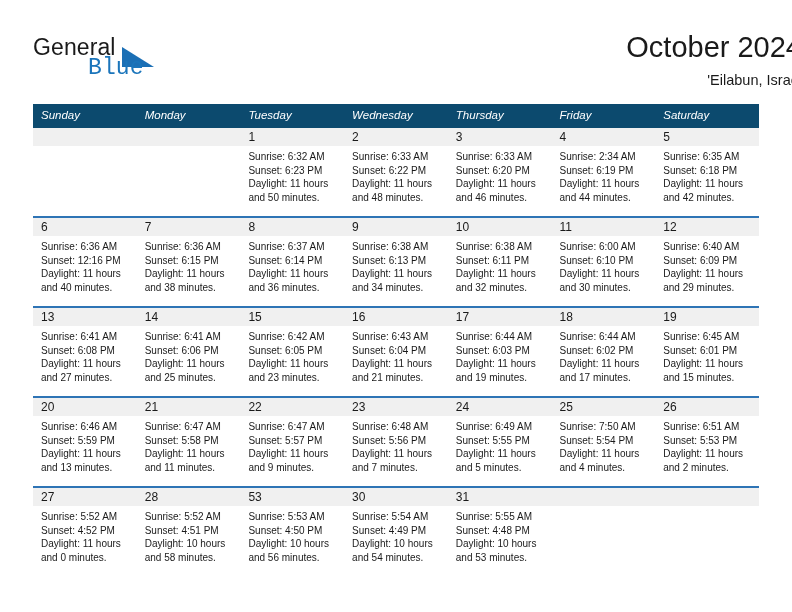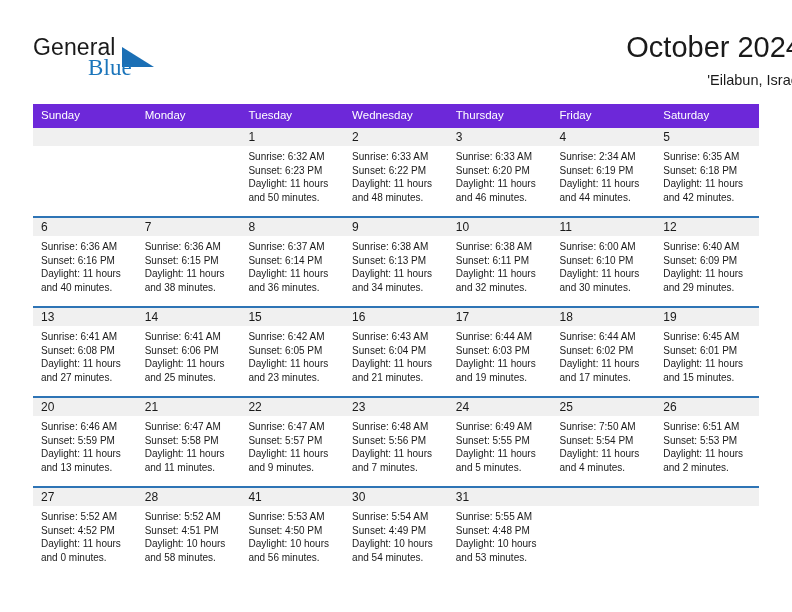--- a/index.html
+++ b/index.html
@@ -48,21 +48,21 @@
     font-family: "Liberation Sans", sans-serif;
   }
   .logo-blue {
     position: absolute;
     left: 55px;
     top: 21px;
     font-size: 23px;
     color: #1b75bb;
     letter-spacing: 0.1px;
     line-height: 26px;
-    font-family: Liberation Serif, serif;
+    font-family: Liberation Mono, monospace;
   }
   .logo-triangle {
     position: absolute;
     left: 89px;
     top: 13px;
     width: 0;
     height: 0;
     border-left: 32px solid #1b6fb5;
     border-top: 20px solid transparent;
   }
@@ -92,28 +92,29 @@
     left: 33px;
     top: 104px;
     width: 726px;
   }
   .cal-table {
     width: 726px;
     border-collapse: collapse;
     table-layout: fixed;
   }
   .cal-table th {
-    background: #6d28d9;
+    background: #0c4a6e;
     color: #ffffff;
     font-size: 11.5px;
     font-weight: normal;
     text-align: left;
     padding: 5px 0 6px 8px;
     height: 12px;
     line-height: 13px;
+    font-style: italic;
   }
   .cal-table td {
     vertical-align: top;
     padding: 0;
     width: 103.7px;
     border-top: 2px solid #2e74b5;
   }
   .cal-table tr.week-first td {
     border-top: none;
   }
@@ -241,21 +242,21 @@
                 </div>
               </div>
             </td>
           </tr>
           <tr>
             <td>
               <div class="day-cell">
                 <div class="day-number">6</div>
                 <div class="day-info">
                   <div>Sunrise: 6:36 AM</div>
-                  <div>Sunset: 6:16 PM</div>
+                  <div>Sunset: 12:16 PM</div>
                   <div>Daylight: 11 hours</div>
                   <div>and 40 minutes.</div>
                 </div>
               </div>
             </td>
             <td>
               <div class="day-cell">
                 <div class="day-number">7</div>
                 <div class="day-info">
                   <div>Sunrise: 6:36 AM</div>
@@ -497,21 +498,21 @@
                 <div class="day-info">
                   <div>Sunrise: 5:52 AM</div>
                   <div>Sunset: 4:51 PM</div>
                   <div>Daylight: 10 hours</div>
                   <div>and 58 minutes.</div>
                 </div>
               </div>
             </td>
             <td>
               <div class="day-cell">
-                <div class="day-number">41</div>
+                <div class="day-number">53</div>
                 <div class="day-info">
                   <div>Sunrise: 5:53 AM</div>
                   <div>Sunset: 4:50 PM</div>
                   <div>Daylight: 10 hours</div>
                   <div>and 56 minutes.</div>
                 </div>
               </div>
             </td>
             <td>
               <div class="day-cell">

